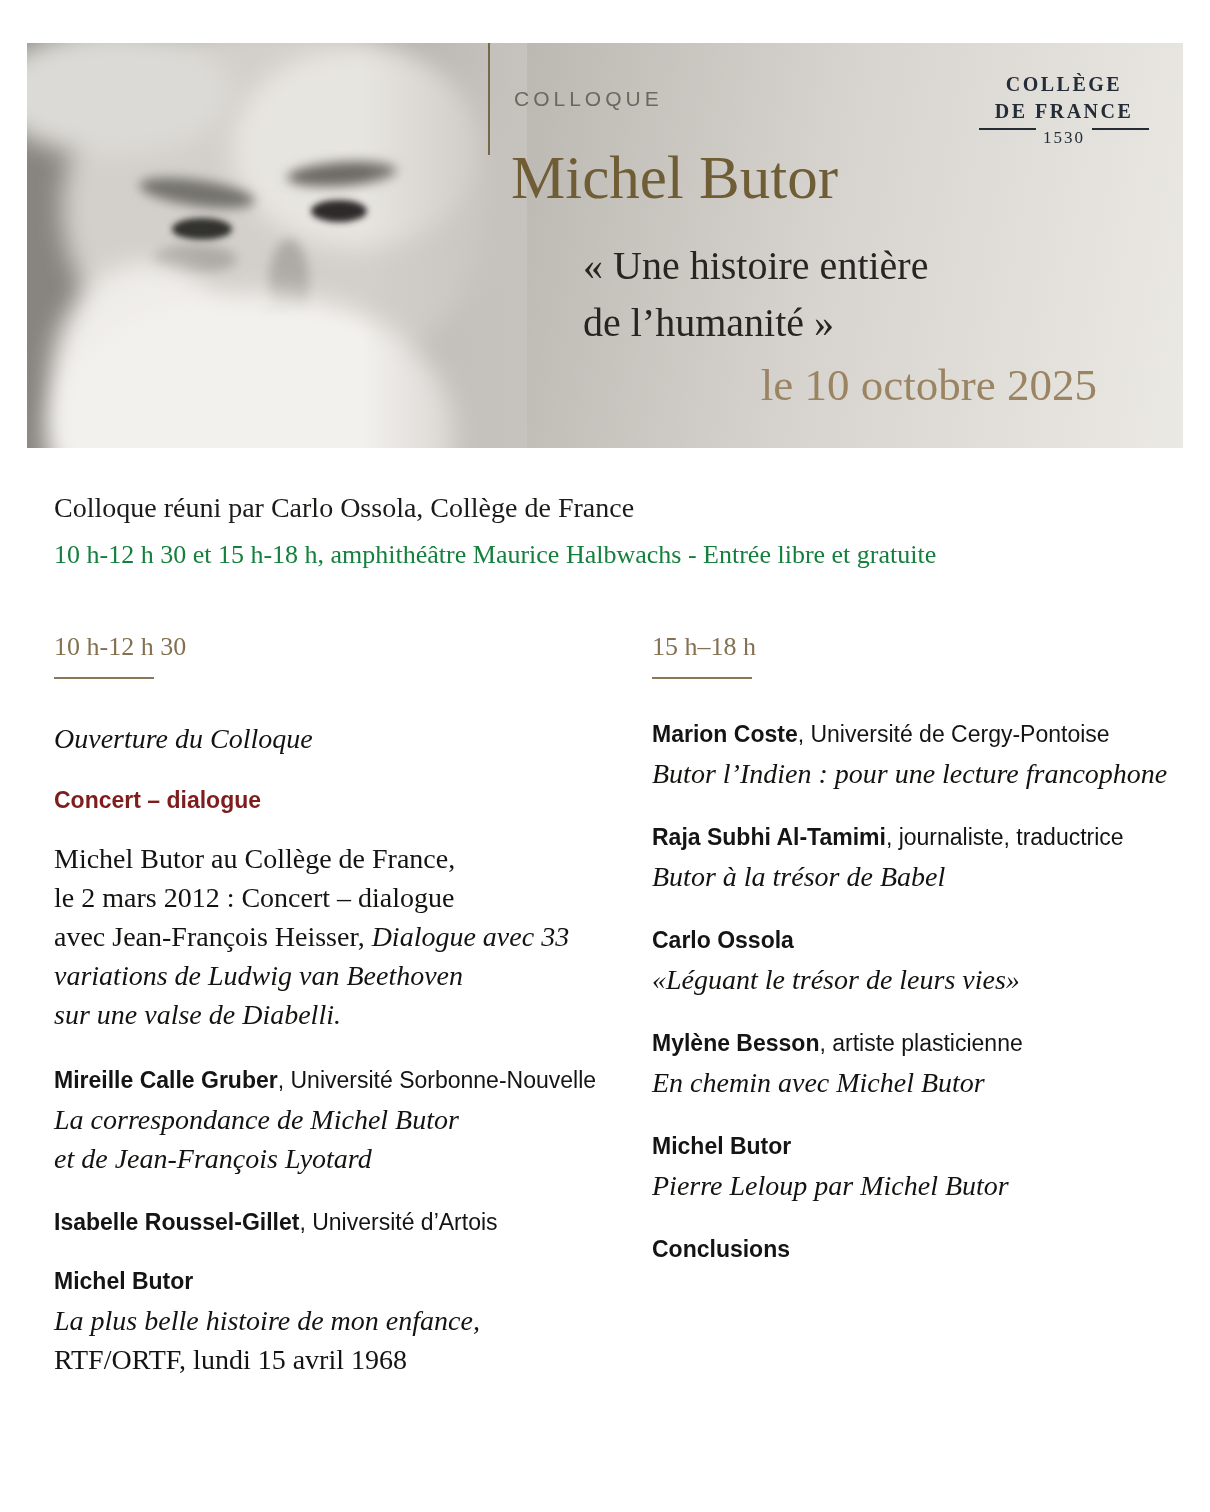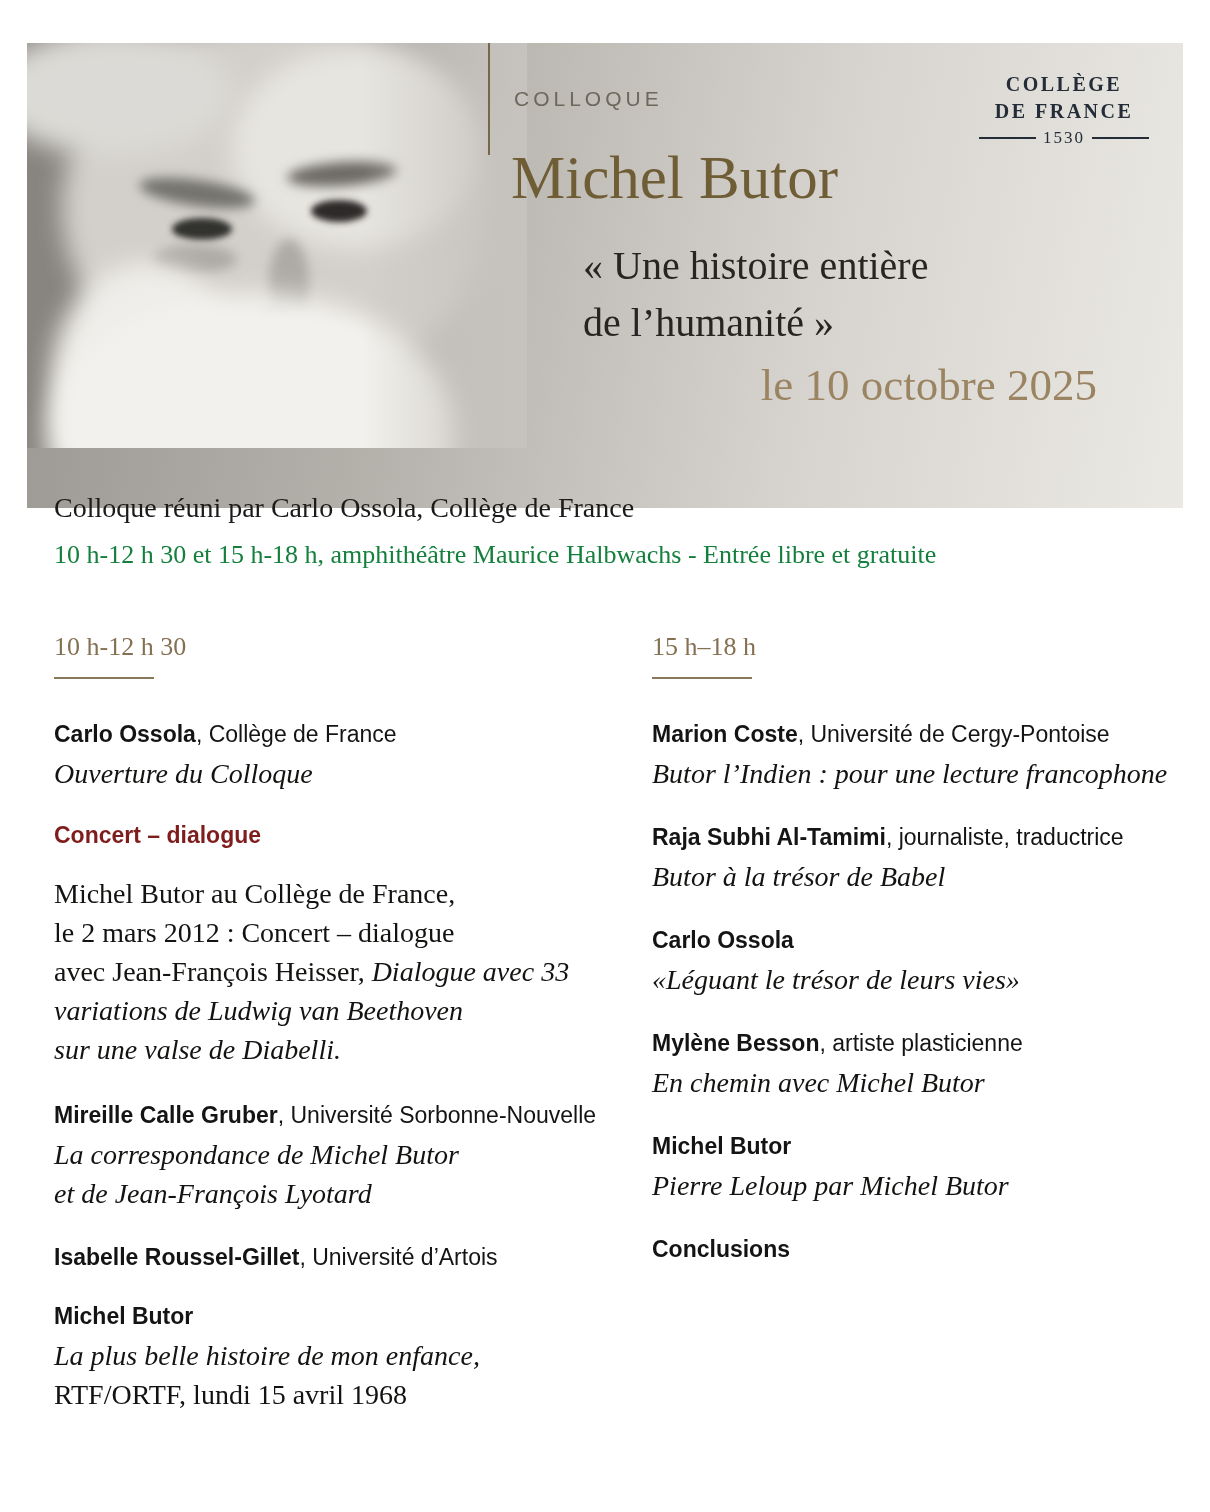--- a/index.html
+++ b/index.html
@@ -2,21 +2,21 @@
 <html><head>
 <meta charset="utf-8">
 <style>
   html,body{margin:0;padding:0;background:#ffffff;}
   .page{
     position:relative;width:1210px;height:1512px;background:#ffffff;
     overflow:hidden;font-family:"Liberation Sans",sans-serif;
   }
   
   .banner{
-    position:absolute;left:27px;top:43px;width:1156px;height:465px;
+    position:absolute;left:27px;top:43px;width:1156px;height:405px;
     background:linear-gradient(100deg,#9a9792 0%,#b3b0aa 32%,#d7d4cf 68%,#ebe9e4 100%);
     overflow:hidden;
   }
   .photo-svg{position:absolute;left:0;top:0;display:block;}
   .kicker-rule{position:absolute;left:461px;top:0;width:2px;height:112px;background:#77664a;}
   .kicker{
     position:absolute;left:487px;top:44px;
     font-size:21px;letter-spacing:4px;color:#6e675c;font-weight:500;
   }
   .banner-title{
@@ -29,21 +29,21 @@
   }
   .banner-date{
     position:absolute;left:580px;top:316px;width:490px;text-align:right;
     font-family:"Liberation Serif",serif;font-size:45px;color:#9b8462;white-space:nowrap;
   }
   .logo{
     position:absolute;top:28px;right:34px;width:170px;text-align:center;
     color:#232c37;font-family:"Liberation Serif",serif;
   }
   .logo-line{font-size:20px;font-weight:bold;letter-spacing:2.5px;line-height:27px;white-space:nowrap;}
-  .logo-year-row{display:flex;align-items:center;gap:7px;margin-top:3px;}
+  .logo-year-row{display:flex;align-items:flex-start;gap:7px;margin-top:3px;}
   .logo-dash{height:2px;background:#232c37;flex:1;}
   .logo-year{font-size:17px;letter-spacing:2px;font-weight:500;}
   
   .content{position:absolute;left:54px;top:492px;width:1130px;}
   .organizer{font-family:"Liberation Serif",serif;font-size:28px;color:#1c1b19;}
   .schedule{margin-top:16px;font-family:"Liberation Serif",serif;font-size:26px;color:#15803d;}
   .columns{display:flex;margin-top:62px;}
   .col-left{width:598px;flex:none;}
   .col-right{flex:1;}
   .col-header{font-family:"Liberation Serif",serif;font-size:26px;color:#857052;}
@@ -138,23 +138,20 @@
 
     <div class="columns">
 
       <div class="col-left">
         <div class="col-header">10 h-12 h 30</div>
         <div class="col-rule"></div>
 
         <div class="entries">
 
           <div class="entry">
-            <div class="speaker-line">
-              <span class="speaker">Carlo Ossola</span><span>, Collège de France</span>
-            </div>
             <div class="talk">Ouverture du Colloque</div>
           </div>
 
           <div class="section-label">Concert – dialogue</div>
 
           <div class="concert-par">
             <div>Michel Butor au Collège de France,</div>
             <div>le 2 mars 2012 : Concert – dialogue</div>
             <div><span>avec Jean-François Heisser, </span><span class="it">Dialogue avec 33</span></div>
             <div class="it">variations de Ludwig van Beethoven</div>

